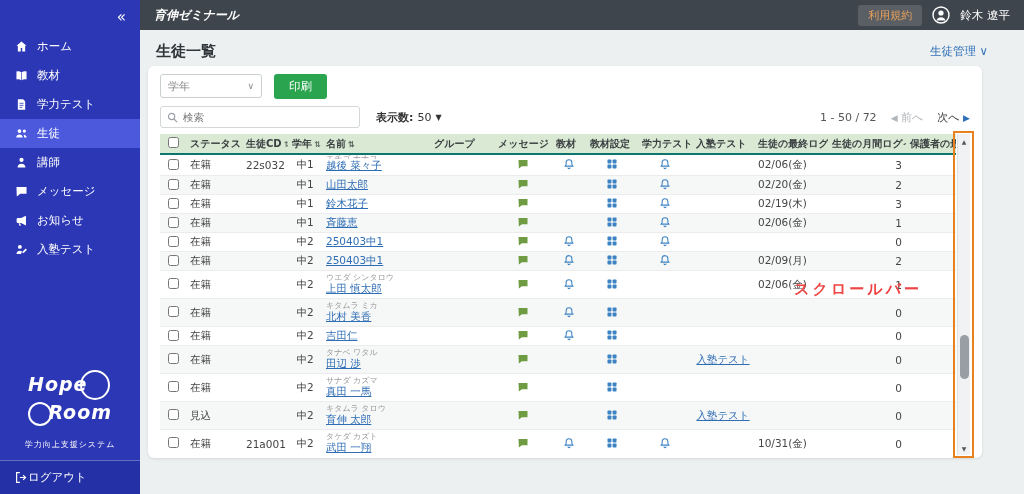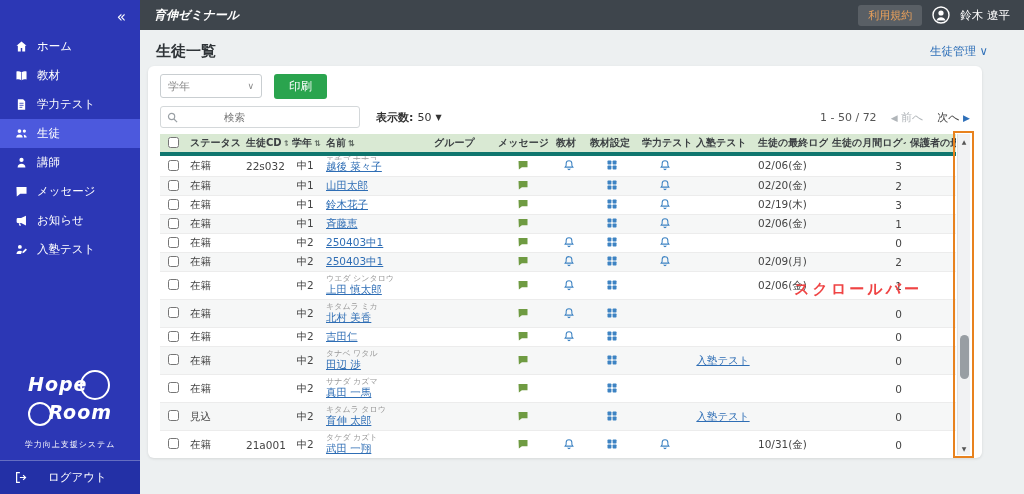--- a/index.html
+++ b/index.html
@@ -16,21 +16,21 @@
   .nav-item .nicon { width:13px; height:13px; flex:none; display:inline-flex; }
   .nav-item .nicon svg { width:13px; height:13px; }
   .logo-area { margin-top:auto; text-align:center; padding:8px 0 10px; }
   .logo-wrap { position:relative; width:88px; height:56px; margin:13px auto; font-weight:bold; font-style:italic; }
   .ring { position:absolute; border:2px solid #fff; border-radius:50%; }
   .r1 { width:30px; height:30px; right:4px; top:0; }
   .r2 { width:24px; height:24px; left:2px; bottom:0; }
   .logo-line1 { position:absolute; left:2px; top:3px; font-size:19px; letter-spacing:1px; z-index:2; }
   .logo-line2 { position:absolute; right:2px; bottom:3px; font-size:19px; letter-spacing:1px; z-index:2; }
   .logo-sub { font-size:8px; margin-top:6px; letter-spacing:1px; }
-  .logout { border-top:1px solid rgba(255,255,255,0.3); background:#2330a6; padding:9px 15px; display:flex; gap:20px; font-size:11.5px; align-items:center; cursor:pointer; }
+  .logout { border-top:1px solid rgba(255,255,255,0.3); background:#2330a6; padding:9px 15px; display:flex; gap:0; font-size:11.5px; align-items:center; cursor:pointer; }
   .logout svg { width:13px; height:13px; }
 
   
   .topbar { position:absolute; left:140px; top:0; width:884px; height:30px; background:#3e454c; display:flex; align-items:center; color:#fff; padding:0 14px; z-index:4; }
   .topbar-title { font-size:12px; font-weight:bold;font-style:italic; }
   .topbar-right { margin-left:auto; display:flex; align-items:center; gap:10px; }
   .terms-badge { background:rgba(255,255,255,0.14); color:#e9a05b; font-size:11px; padding:3px 10px; border-radius:3px; cursor:pointer; }
   .avatar { width:18px; height:18px; cursor:pointer; display:inline-flex; }
   .user-name { font-size:11.5px; cursor:pointer; }
 
@@ -42,36 +42,36 @@
   .card { position:absolute; left:8px; top:36px; width:834px; height:392px; background:#fff; border-radius:6px; box-shadow:0 1px 3px rgba(0,0,0,0.1); padding:8px 12px 0; overflow:visible; }
 
   .filter-row { display:flex; align-items:center; gap:12px; height:24px; margin-bottom:8px; }
   .select { width:102px; height:24px; border:1px solid #c9ced1; border-radius:3px; display:flex; align-items:center; padding:0 7px; font-size:11px; color:#888; cursor:pointer; background:#fff; }
   .sel-caret { margin-left:auto; font-size:9px; color:#888; }
   .print-btn { background:#2aa44e; color:#fff; border:none; border-radius:3px; font-size:11.5px; padding:5px 15px; cursor:pointer; font-family:inherit; }
 
   .control-row { display:flex; align-items:center; height:22px; margin-bottom:6px; }
   .search-box { width:200px; height:22px; border:1px solid #d4d8da; border-radius:3px; display:flex; align-items:center; padding:0 6px; gap:5px; background:#fff; }
   .search-box svg { width:11px; height:11px; flex:none; }
-  .search-box input { border:none; outline:none; font-size:10.5px; width:100%; color:#444; background:transparent; font-family:inherit;margin-left:41px; }
+  .search-box input { border:none; outline:none; font-size:10.5px; width:100%; color:#444; background:transparent; font-family:inherit; }
   .display-count { margin-left:16px; font-size:11px; color:#333; cursor:pointer; display:flex; align-items:center; gap:4px; }
   .dc-label { font-weight:bold; }
   .dc-caret { font-size:8px; color:#333; }
   .pagination { margin-left:auto; display:flex; align-items:center; gap:14px; font-size:11px; }
   .range { color:#555; }
   .prev { color:#b0b5b9; cursor:default; }
   .prev .arrow { font-size:9px; }
   .next { color:#444; cursor:pointer; }
   .next .arrow { font-size:9px; color:#2e6fb8; }
 
   
   .table-area { position:relative; width:810px; height:321px; }
   .table-clip { overflow:hidden; width:796px; height:321px; }
   table.grid { border-collapse:collapse; table-layout:fixed; width:796px; }
-  table.grid th { background:#d9e9d3; height:20px; font-size:10px; color:#3c4043; text-align:left; padding:2px 4px; white-space:nowrap; overflow:hidden; font-weight:bold; border-bottom:4px solid #0f766e; }
+  table.grid th { background:#d9e9d3; height:20px; font-size:10px; color:#3c4043; text-align:left; padding:2px 4px; white-space:nowrap; overflow:hidden; font-weight:bold; border-bottom:2px solid #0f766e; }
   table.grid th .sort { font-size:8px; color:#5f6a62; margin-left:2px; }
   .c-cb { width:26px; text-align:center !important; }
   table.grid td { padding:2px 4px; border-bottom:1px solid #ececec; font-size:10.5px; color:#444; white-space:nowrap; overflow:hidden; height:18px; vertical-align:middle; }
   tbody tr:nth-child(even) { background:#f6f7f7; }
   .kana { display:block; font-size:8px; color:#999; line-height:9px; }
   .kana.clipped { height:5px; overflow:hidden; margin-top:-3px; }
   .name-link { color:#2f6eb5; text-decoration:underline; cursor:pointer; font-size:10.5px; }
   td.c-ic { text-align:center; }
   td.c-ent { text-align:center; font-size:10px; }
   td.c-num { text-align:right; padding-right:14px; }

